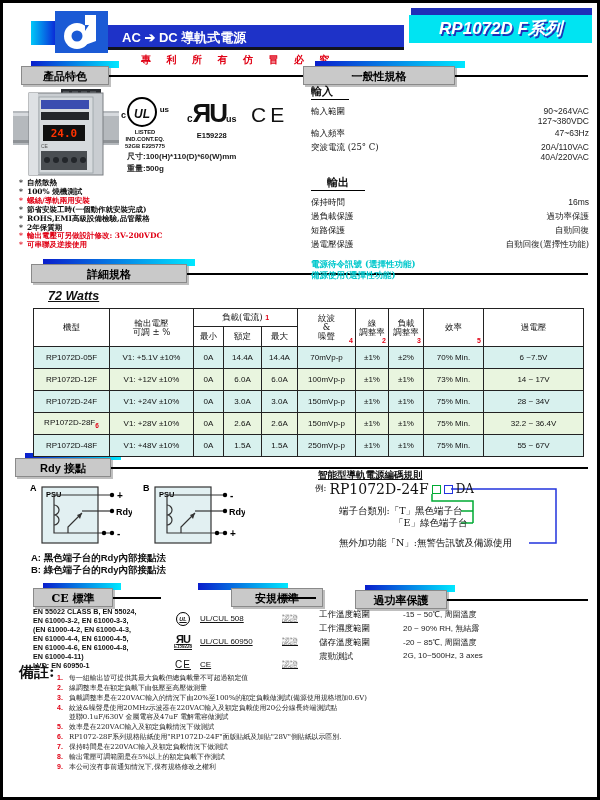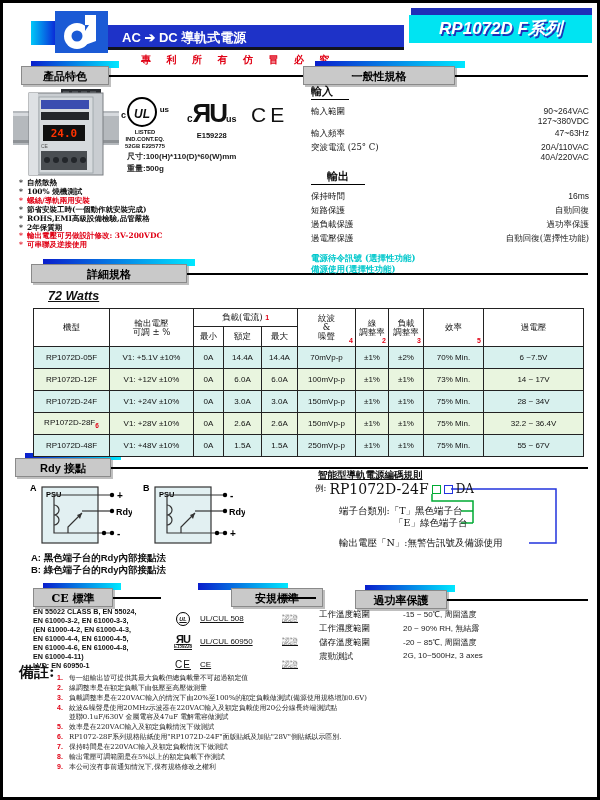--- a/index.html
+++ b/index.html
@@ -224,32 +224,32 @@
       </div>
     <div class="grow">
         <span class="glabel">輸入頻率</span>
         <span class="gval">47~63Hz</span>
       </div>
     <div class="grow">
         <span class="glabel">突波電流 (25° C)</span>
         <span class="gval pre">20A/110VAC
 40A/220VAC</span>
       </div>
-    <div class="gtitle" style="margin-top:5px;padding-left:16px;">輸出</div>
+    <div class="gtitle" style="margin-top:11px;padding-left:16px;">輸出</div>
     <div class="grow">
         <span class="glabel">保持時間</span>
         <span class="gval">16ms</span>
       </div>
     <div class="grow">
+        <span class="glabel">過負載保護</span>
+        <span class="gval serif">過功率保護</span>
+      </div>
+    <div class="grow">
         <span class="glabel">短路保護</span>
         <span class="gval serif">自動回復</span>
-      </div>
-    <div class="grow">
-        <span class="glabel">過負載保護</span>
-        <span class="gval serif">過功率保護</span>
       </div>
     <div class="grow">
         <span class="glabel">過電壓保護</span>
         <span class="gval serif">自動回復(選擇性功能)</span>
       </div>
     <div class="opt" style="margin-top:8px;">電源待令訊號 (選擇性功能)</div>
     <div class="opt">備源使用(選擇性功能)</div>
   </div>
 
   <div class="abs watts">72 Watts</div>
@@ -402,21 +402,21 @@
   <div class="abs cod-title" style="left:315px;top:466px;">智能型導軌電源編碼規則</div>
   <div class="abs cod-ex" style="left:312px;top:478px;height:16px;">
     <span class="lab">例:</span>
     <span class="model">RP1072D-24F</span>
     <span class="cbox g"></span>
     <span class="cbox b"></span>
     <span class="suffix">DA</span>
   </div>
   <div class="abs cod-line" style="left:336px;top:502px;">端子台類別:「T」黑色端子台</div>
   <div class="abs cod-line" style="left:391px;top:514px;">「E」綠色端子台</div>
-  <div class="abs cod-line" style="left:336px;top:534px;">輸出電壓「N」:無警告訊號及備源使用</div>
+  <div class="abs cod-line" style="left:336px;top:534px;">無外加功能「N」:無警告訊號及備源使用</div>
 
   <div class="abs ce-lines pre" style="left:30px;top:604px;width:150px;">EN 55022 CLASS B, EN 55024,
 EN 61000-3-2, EN 61000-3-3,
 (EN 61000-4-2, EN 61000-4-3,
 EN 61000-4-4, EN 61000-4-5,
 EN 61000-4-6, EN 61000-4-8,
 EN 61000-4-11)
 LVD: EN 60950-1</div>
 
   <div class="abs" style="left:163px;top:606px;width:150px;text-decoration:underline;">

